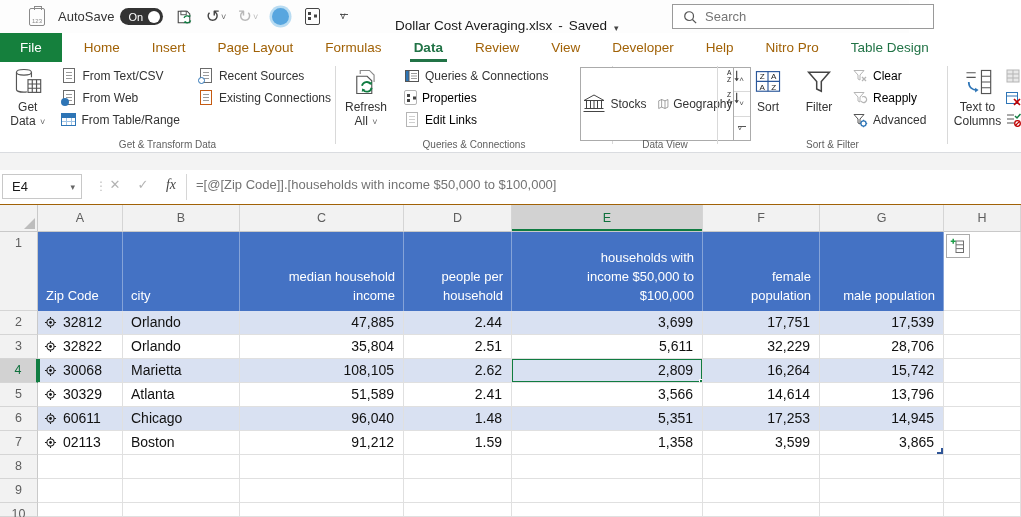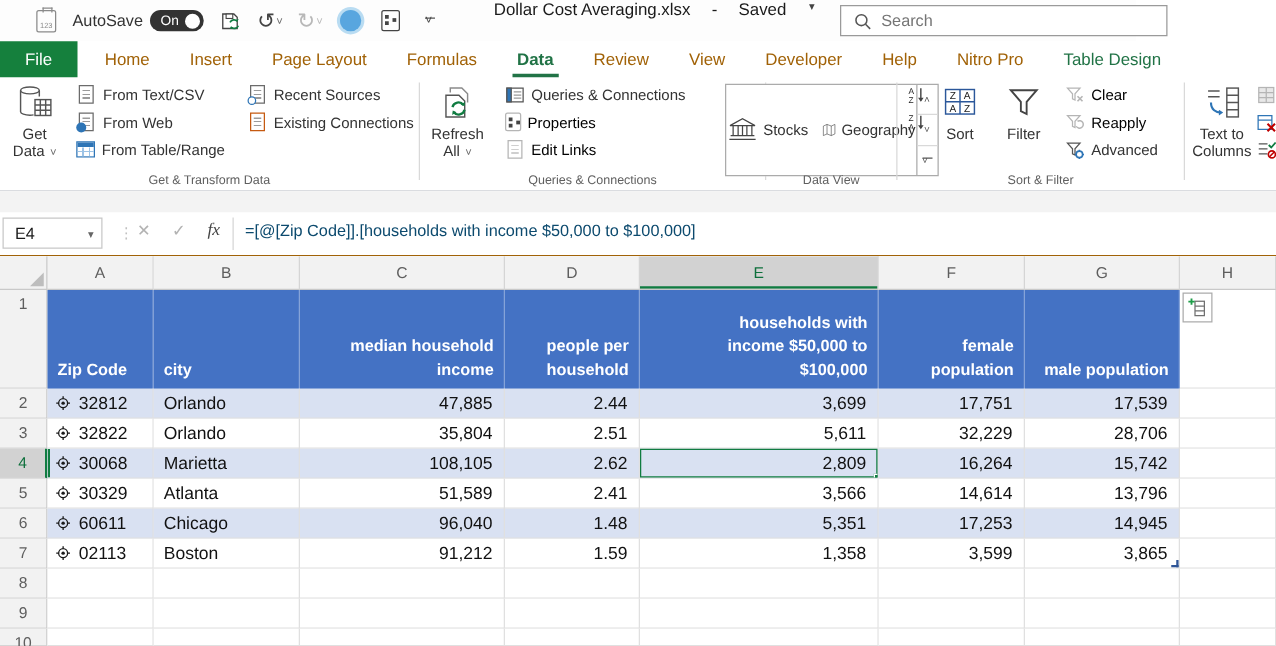--- a/index.html
+++ b/index.html
@@ -8,21 +8,21 @@
          font-family:"Liberation Sans", sans-serif; color:#262626; }
 
   
   .titlebar{position:absolute;top:0;left:0;width:909px;height:33px;background:#FDFDFD;display:flex;align-items:center;}
   .qat{display:flex;align-items:center;gap:10px;padding-left:26px;}
   .qbtn{display:flex;align-items:center;justify-content:center;width:22px;height:22px;color:#444;}
   .autosave{display:flex;align-items:center;gap:6px;font-size:13px;color:#333;}
   .aspill{display:flex;align-items:center;gap:5px;background:#333;border-radius:9px;height:17px;padding:0 3px 0 8px;color:#fff;font-size:11px;}
   .asknob{width:12px;height:12px;border-radius:50%;background:#fff;}
   .caret-sm{font-size:9px;color:#666;margin-left:1px;}
-  .doc-title{position:absolute;left:395px;top:0;height:33px;display:flex;align-items:flex-start;gap:17px;font-size:13.5px;color:#1a1a1a;}
+  .doc-title{position:absolute;left:395px;top:0;height:33px;display:flex;align-items:flex-end;gap:6px;font-size:13.5px;color:#1a1a1a;}
   .searchbox{position:absolute;left:672px;top:4px;width:262px;height:25px;border:1px solid #9A9A9A;background:#fff;display:flex;align-items:center;gap:8px;padding-left:10px;}
   .searchbox input{border:none;outline:none;font-size:13px;color:#444;width:200px;font-family:"Liberation Sans",sans-serif;background:transparent;}
   .blue-circle{width:17px;height:17px;border-radius:50%;background:#58A6DF;box-shadow:0 0 0 2.5px #B9DCF2;}
   .dlg-ico{width:15px;height:17px;border:1.4px solid #444;border-radius:2px;position:relative;}
   .dlg-ico::after{content:"";position:absolute;left:2px;top:3px;width:3px;height:3px;background:#444;box-shadow:0 5px 0 #444,6px 2.5px 0 #444;}
   .clip-ico{width:16px;height:18px;border:1.3px solid #8A8A8A;border-radius:2px;position:relative;font-size:6px;color:#8A8A8A;display:flex;align-items:flex-end;justify-content:center;padding-bottom:1px;}
   .clip-ico::before{content:"";position:absolute;top:-3px;left:4px;width:6px;height:3px;border:1.2px solid #8A8A8A;border-bottom:none;}
   .grayed{color:#B8B8B8;}
 
   
@@ -65,40 +65,40 @@
 
   
   .gapstrip{position:absolute;top:153px;left:0;width:1021px;height:17px;background:#F3F3F3;}
   .fbar{position:absolute;top:170px;left:0;width:1021px;height:35px;background:#fff;border-bottom:1px solid #a16207;display:flex;align-items:center;}
   .namebox{position:absolute;left:2px;top:4px;width:80px;height:25px;border:1px solid #C8C8C8;display:flex;align-items:center;font-size:13px;padding-left:9px;color:#1a1a1a;}
   .namebox .nbcaret{position:absolute;right:6px;font-size:9px;color:#666;}
   .fdots{position:absolute;left:95px;top:9px;color:#C0C0C0;font-size:12px;}
   .fbtn{position:absolute;top:7px;width:22px;text-align:center;font-size:13px;color:#B3B3B3;}
   .fxbtn{font-family:"Liberation Serif",serif;font-style:italic;color:#444;font-size:14px;}
   .fdivider{position:absolute;left:186px;top:4px;width:1px;height:26px;background:#D6D6D6;}
-  .formula-text{position:absolute;left:196px;top:7px;right:6px;font-size:13px;color:#0c4a6e;white-space:nowrap;overflow:hidden;}
+  .formula-text{position:absolute;left:196px;top:7px;right:6px;font-size:13px;color:#737373;white-space:nowrap;overflow:hidden;}
 
   
   .sheet{position:absolute;top:205px;left:0;width:1021px;height:312px;display:grid;overflow:hidden;background:#fff;
     grid-template-columns:38px 85px 117px 164px 108px 191px 117px 124px 77px;
     grid-template-rows:27px 79px repeat(8,24px) 14px;}
   .corner{background:#F2F2F2;border-right:1px solid #C9C9C9;border-bottom:1px solid #C9C9C9;position:relative;}
   .corner::after{content:"";position:absolute;right:2px;bottom:2px;border-style:solid;border-width:0 0 11px 11px;border-color:transparent transparent #BDBDBD transparent;}
   .colhdr{background:#F2F2F2;border-right:1px solid #D5D5D5;border-bottom:1px solid #C9C9C9;display:flex;align-items:center;justify-content:center;font-size:12.5px;color:#5E5E5E;}
   .colhdr.sel{background:#D2D2D2;color:#0E703C;box-shadow:inset 0 -2px 0 #107C41;}
   .rowhdr{background:#F2F2F2;border-right:1px solid #C9C9C9;border-bottom:1px solid #D5D5D5;display:flex;align-items:flex-start;justify-content:center;font-size:12.5px;color:#5E5E5E;line-height:22px;}
   .rowhdr.sel{background:#D2D2D2;color:#0E703C;border-right:2px solid #107C41;}
   .cell{background:#fff;border-right:1px solid #E0E0E0;border-bottom:1px solid #E0E0E0;font-size:14px;color:#111;overflow:hidden;position:relative;}
   .cell.plain{background:#fff;}
   .cell.band{background:#D9E1F2;}
   .cell.num{text-align:right;padding-right:9px;line-height:23px;}
   .cell.txt{padding-left:8px;line-height:23px;}
   .cell.zip{display:flex;align-items:center;gap:6px;padding-left:6px;line-height:23px;}
   .zipico{width:13px;height:13px;flex:0 0 13px;}
-  .th{background:#4472C4;color:#fff;font-weight:bold;font-size:13px;line-height:19px;display:flex;flex-direction:column;justify-content:flex-end;text-align:right;padding:3px 8px 6px;border-right:1px solid rgba(255,255,255,.35);overflow:hidden;}
+  .th{background:#4472C4;color:#fff;font-weight:normal;font-size:13px;line-height:19px;display:flex;flex-direction:column;justify-content:flex-end;text-align:right;padding:3px 8px 6px;border-right:1px solid rgba(255,255,255,.35);overflow:hidden;}
   .th.left{text-align:left;}
   .th.pad-e{padding-left:58px;}
   .selrow-left{box-shadow:inset 2px 0 0 #107C41;}
   .selcell .selbox{position:absolute;inset:-1px;border:2px solid #107C41;pointer-events:none;z-index:4;}
   .selcell .fillh{position:absolute;right:-3px;bottom:-3px;width:6px;height:6px;background:#107C41;border:1px solid #fff;z-index:5;}
   .tcorner{position:absolute;right:0;bottom:0;width:6px;height:6px;border-right:2px solid #2F5597;border-bottom:2px solid #2F5597;z-index:3;}
   .insbtn{position:absolute;left:2px;top:2px;width:24px;height:24px;background:#fff;border:1px solid #ABABAB;display:flex;align-items:center;justify-content:center;}
   .insbtn svg{width:16px;height:16px;}
 </style>
 </head>

